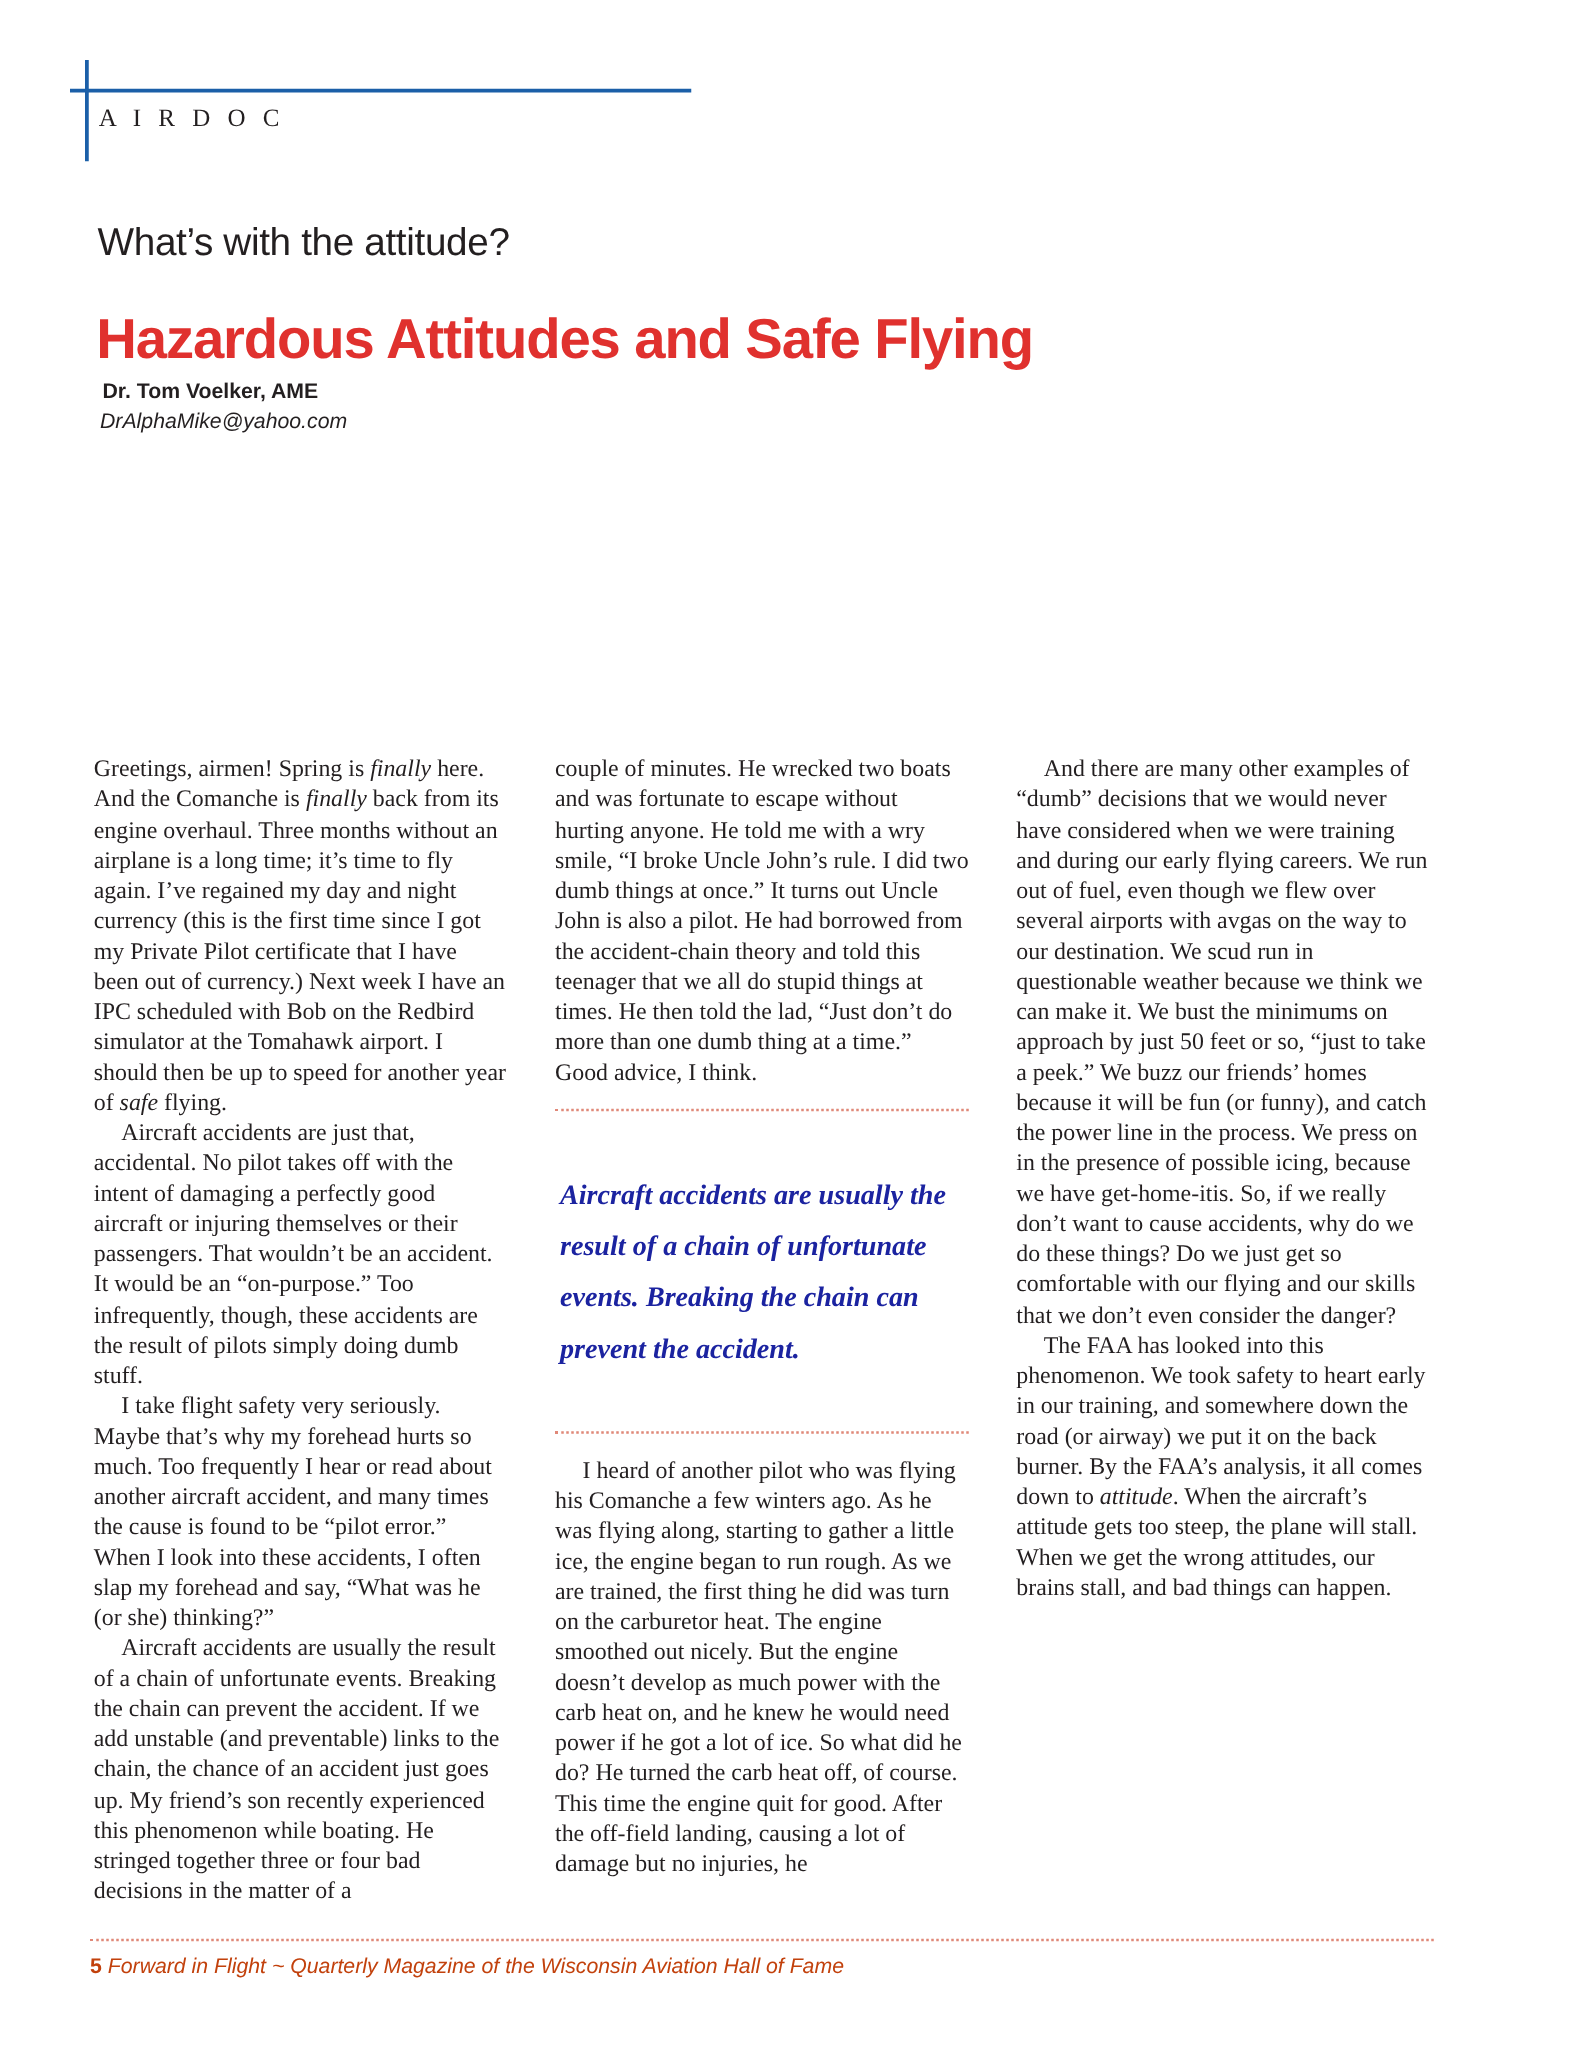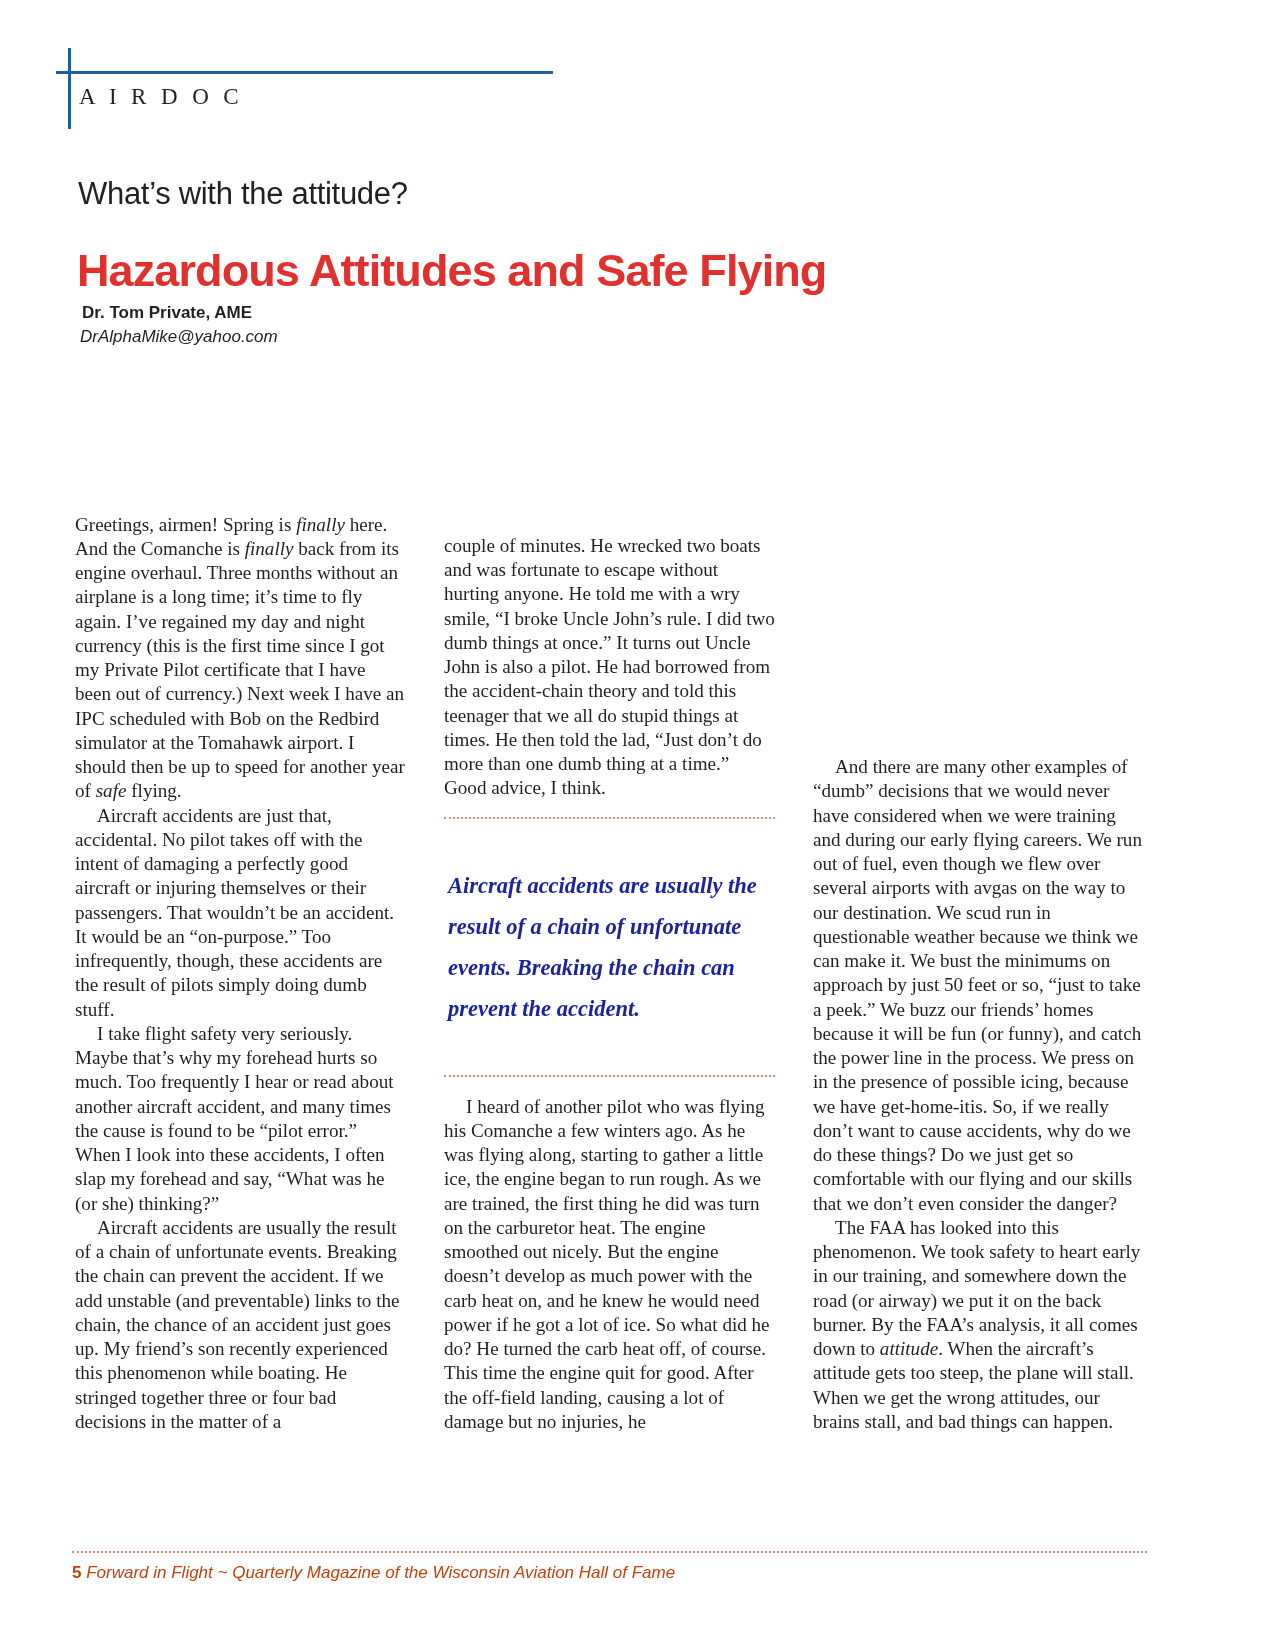--- a/index.html
+++ b/index.html
@@ -38,21 +38,21 @@
     top: 23px;
     width: 497px;
     height: 3px;
     background: #1b5fa8;
   }
   .masthead-label {
     position: absolute;
     left: 11px;
     top: 36px;
     font-family: "Liberation Serif", "DejaVu Serif", serif;
-    font-size: 23px;
+    font-size: 20px;
     letter-spacing: 4.4px;
     color: #231f20;
     white-space: nowrap;
   }
 
   
   .kicker {
     position: absolute;
     left: 78px;
     top: 176px;
@@ -97,21 +97,20 @@
 
   
   .columns {
     position: absolute;
     left: 75px;
     top: 604px;
     width: 1070px;
     height: 830px;
     display: flex;
     gap: 38px;
-    align-items: flex-end;
   }
   .col {
     width: 331px;
     position: relative;
   }
   .col p {
     margin: 0;
     font-family: "Liberation Serif", "DejaVu Serif", serif;
     font-size: 19.1px;
     line-height: 24.25px;
@@ -173,21 +172,21 @@
 <body>
 
 <div class="masthead">
   <div class="masthead-vrule"></div>
   <div class="masthead-hrule"></div>
   <div class="masthead-label">A I R   D O C</div>
 </div>
 
 <div class="kicker">What’s with the attitude?</div>
 <h1 class="headline">Hazardous Attitudes and Safe Flying</h1>
-<div class="byline">Dr. Tom Private, AME</div>
+<div class="byline">Dr. Tom Voelker, AME</div>
 <div class="byline-email">DrAlphaMike@yahoo.com</div>
 
 <div class="columns">
 
   <div class="col">
     <p><span>Greetings, airmen! Spring is </span><em>finally</em><span> here. And the Comanche is </span><em>finally</em><span> back from its engine overhaul. Three months without an airplane is a long time; it’s time to fly again. I’ve regained my day and night currency (this is the first time since I got my Private Pilot certificate that I have been out of currency.) Next week I have an IPC scheduled with Bob on the Redbird simulator at the Tomahawk airport. I should then be up to speed for another year of </span><em>safe</em><span> flying.</span></p>
     <p class="indent">Aircraft accidents are just that, accidental. No pilot takes off with the intent of damaging a perfectly good aircraft or injuring themselves or their passengers. That wouldn’t be an accident. It would be an “on-purpose.” Too infrequently, though, these accidents are the result of pilots simply doing dumb stuff.</p>
     <p class="indent">I take flight safety very seriously. Maybe that’s why my forehead hurts so much. Too frequently I hear or read about another aircraft accident, and many times the cause is found to be “pilot error.” When I look into these accidents, I often slap my forehead and say, “What was he (or she) thinking?”</p>
     <p class="indent">Aircraft accidents are usually the result of a chain of unfortunate events. Breaking the chain can prevent the accident. If we add unstable (and preventable) links to the chain, the chance of an accident just goes up. My friend’s son recently experienced this phenomenon while boating. He stringed together three or four bad decisions in the matter of a</p>
   </div>

